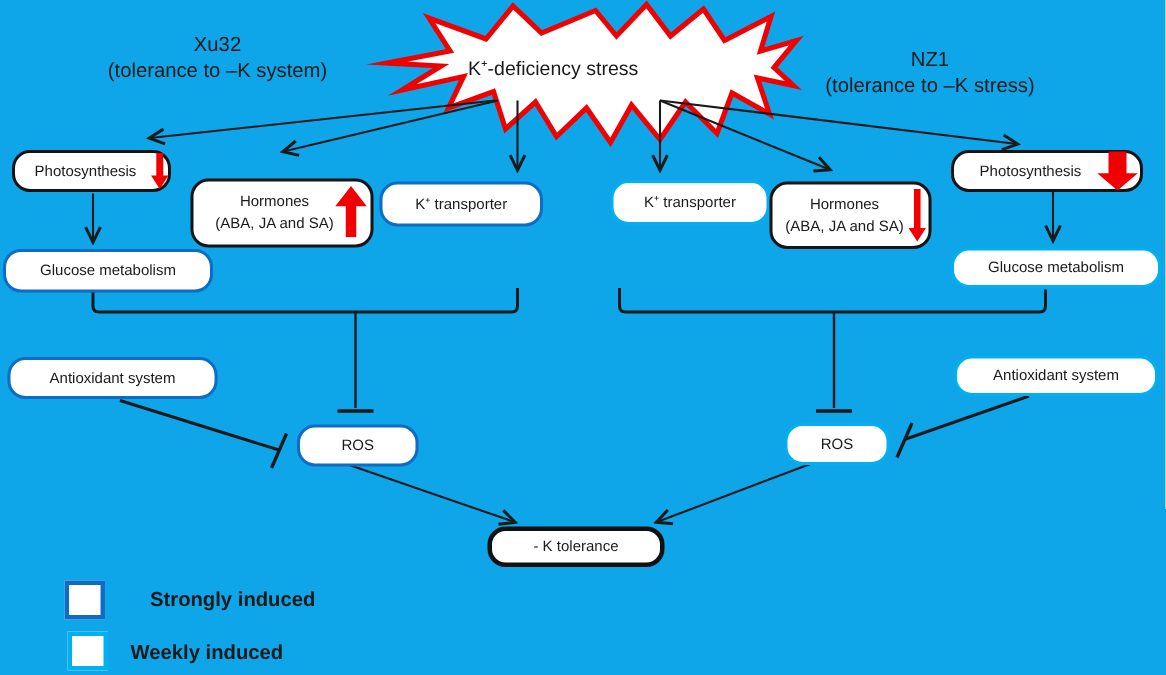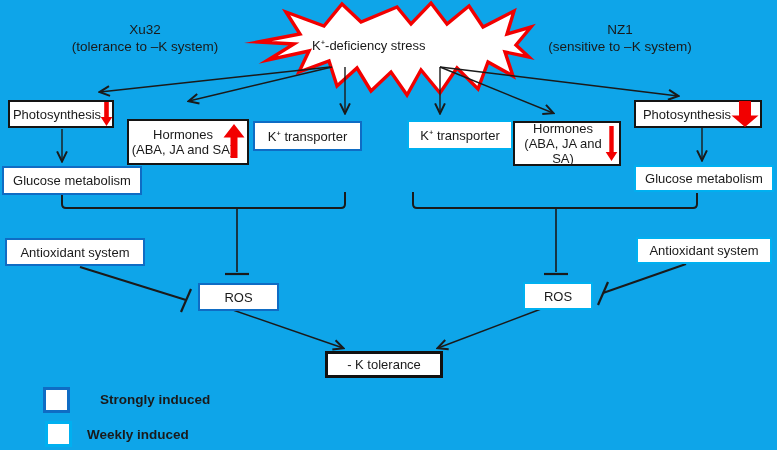--- a/index.html
+++ b/index.html
@@ -4,21 +4,21 @@
 <style>
   html,body { margin:0; padding:0; background:#fff; }
   #canvas {
     position:relative; width:777px; height:450px; background:#0ea5e9;
     font-family:"Liberation Sans", sans-serif; color:#1a1a1a; overflow:hidden;
   }
   svg.layer { position:absolute; left:0; top:0; pointer-events:none; }
   .box {
     position:absolute; background:#ffffff; box-sizing:border-box;
     display:flex; flex-direction:column; align-items:center; justify-content:center;
-    text-align:center; font-size:13px; line-height:15px; z-index:2;
+    text-align:left; font-size:10px; line-height:15px; z-index:2;border-radius:12px;
   }
   .b-black  { border:2.5px solid #141414; }
   .b-strong { border:2.5px solid #0f6cc4; }
   .b-weak   { border:2.5px solid #00b0f0; }
   .b-thick  { border:3px solid #111111; }
   .grouplabel {
     position:absolute; text-align:center; font-size:13.5px; line-height:17px; z-index:2;
   }
   .stresslabel {
     position:absolute; left:312px; top:36px; width:162px; text-align:left;
@@ -68,23 +68,23 @@
     <line x1="608" y1="282" x2="598" y2="305" stroke="#1a1a1a" stroke-width="2.2"></line>
 
     <line x1="230" y1="309" x2="343" y2="348" stroke="#1a1a1a" stroke-width="1.4" marker-end="url(#ah)"></line>
     <line x1="541" y1="309" x2="438" y2="348" stroke="#1a1a1a" stroke-width="1.4" marker-end="url(#ah)"></line>
   </svg>
 
   <div class="grouplabel" style="left:35px; top:21px; width:220px;">
     <div>Xu32</div>
     <div>(tolerance to –K system)</div>
   </div>
-  <div class="grouplabel" style="left:510px; top:21px; width:220px;">
+  <div class="grouplabel" style="left:510px; top:31px; width:220px;">
     <div>NZ1</div>
-    <div>(sensitive to –K system)</div>
+    <div>(tolerance to –K stress)</div>
   </div>
 
   <div class="stresslabel">K⁺-deficiency stress</div>
 
   <div class="box b-black" style="left:8px; top:100px; width:106px; height:28px; padding-right:8px;">
     <span>Photosynthesis</span>
   </div>
   <div class="box b-black" style="left:127px; top:119px; width:122px; height:46px; padding-right:10px;">
     <span>Hormones</span>
     <span>(ABA, JA and SA)</span>

